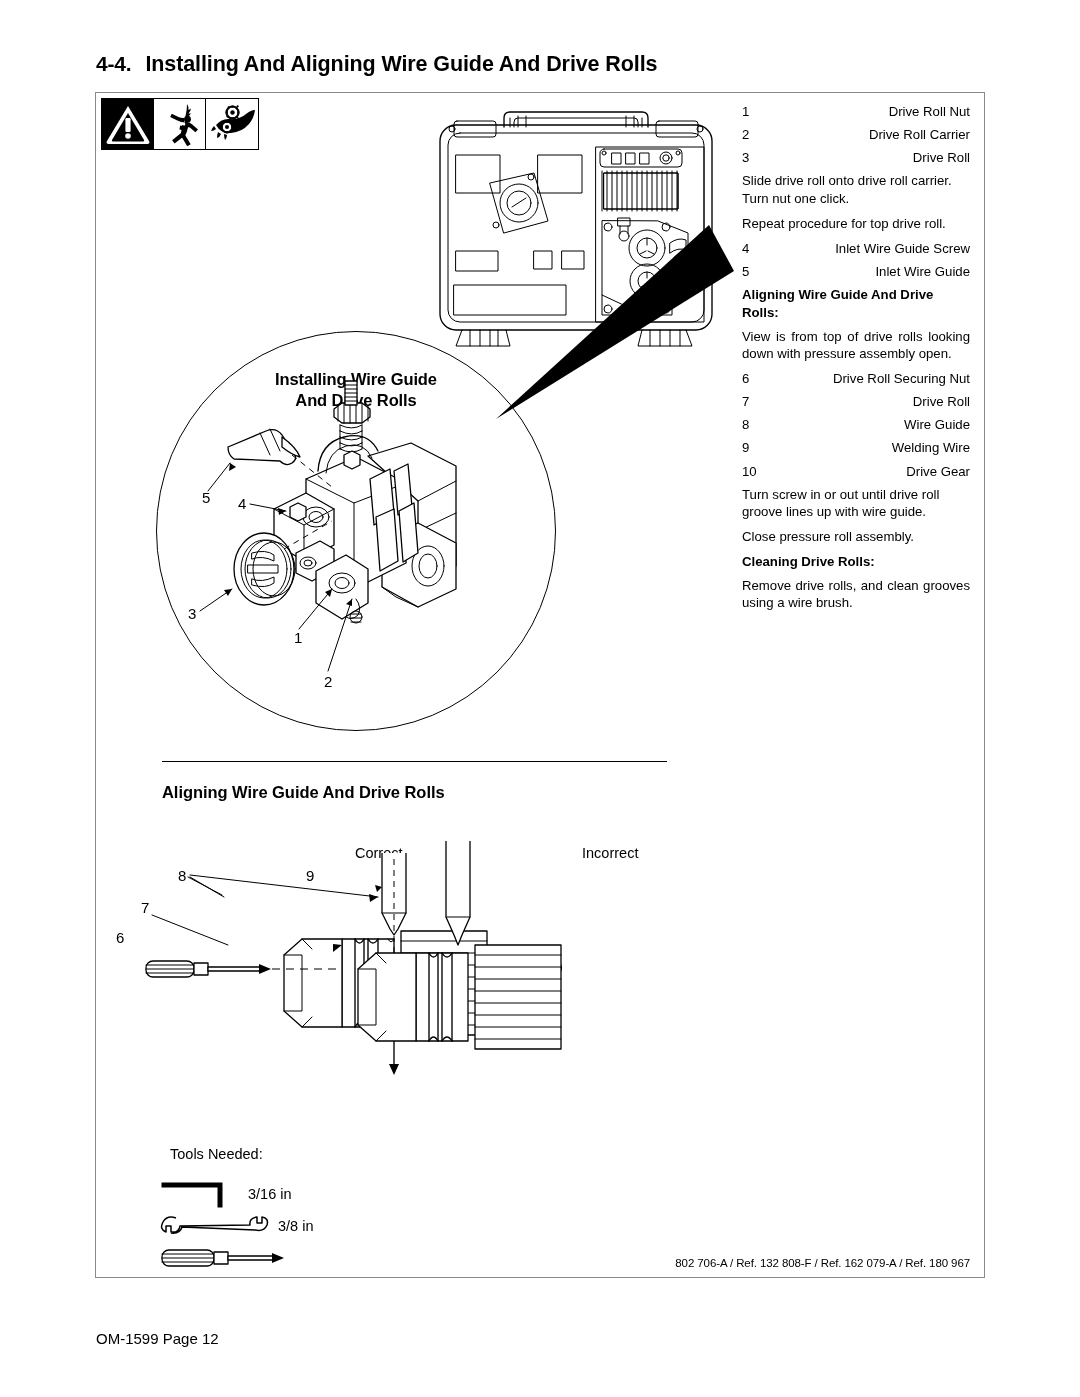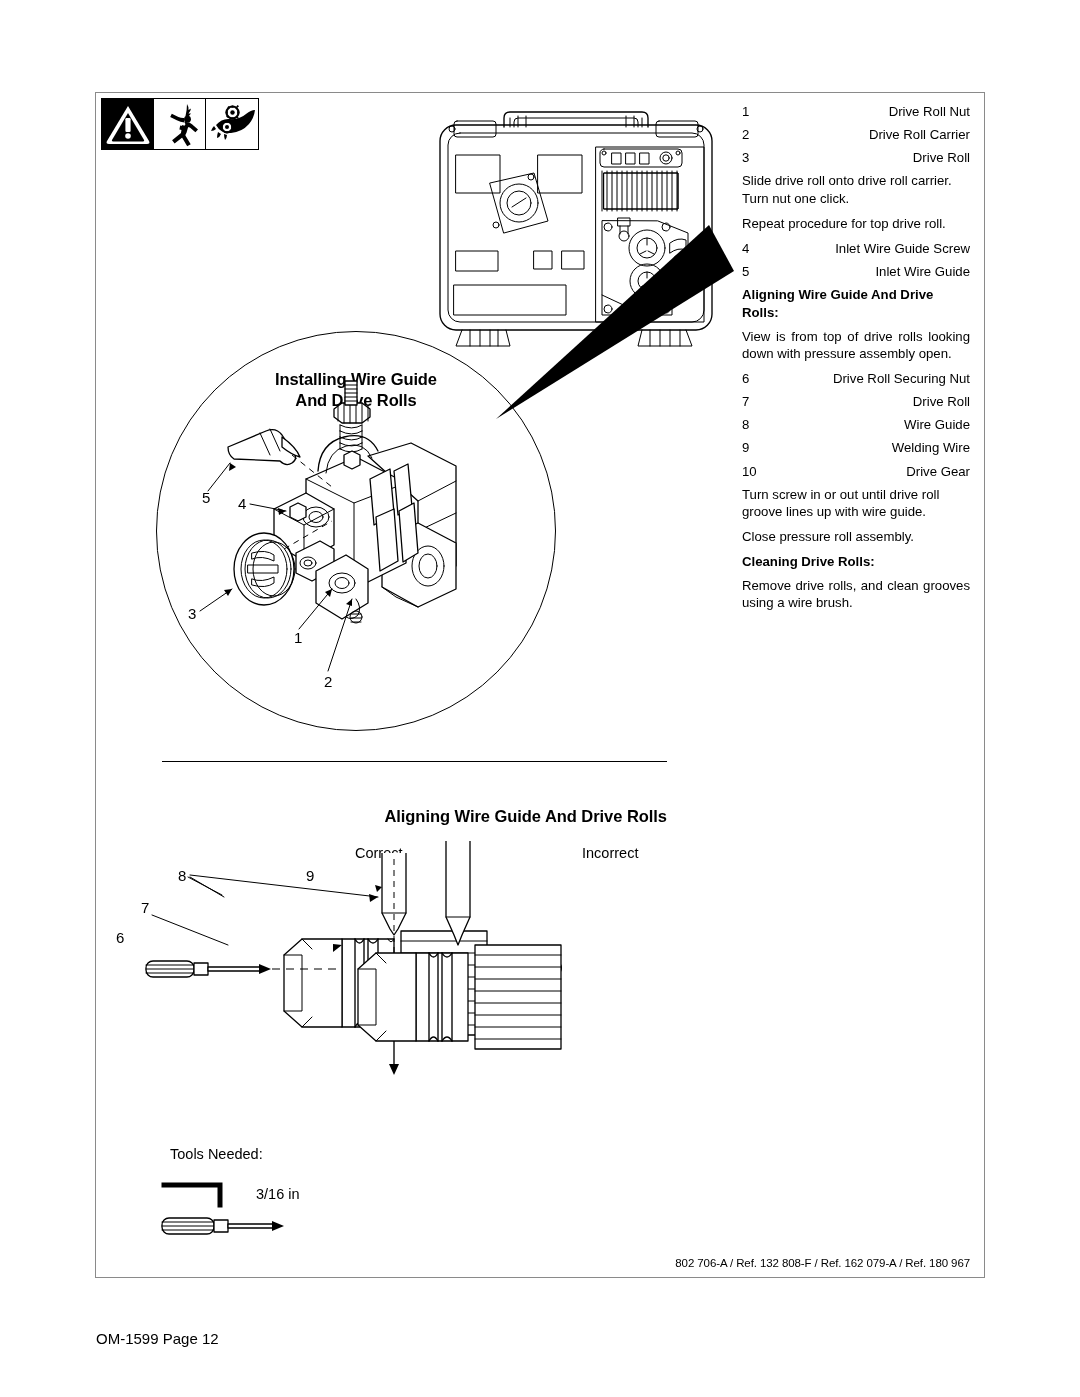--- a/index.html
+++ b/index.html
@@ -134,23 +134,23 @@
     top: 668px;
     width: 505px;
     height: 0;
     border-top: 1.3px solid #000;
   }
 
   
   #aligning-heading {
     position: absolute;
     left: 66px;
-    top: 714px;
+    top: 690px;
     width: 505px;
-    text-align: right;
+    text-align: left;
     font-size: 16.5px;
     font-weight: bold;
     letter-spacing: -0.05px;
   }
 
   
   #alignment-diagram {
     position: absolute;
     left: 20px;
     top: 750px;
@@ -173,21 +173,21 @@
   }
   #tools-title {
     font-size: 14.5px;
     margin-bottom: 16px;
     padding-left: 12px;
   }
   .tool-row {
     display: flex;
     align-items: center;
     height: 32px;
-    gap: 18px;
+    gap: 10px;
   }
   .tool-size {
     font-size: 14.5px;
   }
 
   
   #instruction-column {
     position: absolute;
     right: 0;
     top: 0;
@@ -247,20 +247,24 @@
   .wht { fill: #fff; stroke: #000; stroke-width: 1.3; stroke-linejoin: round; }
   .dash { fill: none; stroke: #000; stroke-width: 1.1; stroke-dasharray: 8 6; }
   .dash-fine { fill: none; stroke: #000; stroke-width: 1; stroke-dasharray: 6 5; }
   .cnum { font-family: "Liberation Sans", sans-serif; font-size: 15px; fill: #000; }
 </style>
 </head>
 <body>
 
 <div class="page">
 
+  <div id="section-heading">
+    <span class="sec-num">4-4.</span>
+    <span class="sec-title">Installing And Aligning Wire Guide And Drive Rolls</span>
+  </div>
 
   <div id="content-frame">
 
     <div id="safety-icon-strip">
       <div class="ico inverted">
         <svg width="52" height="50" viewBox="0 0 52 50">
           <path d="M26 7 L47 42 Q48.5 45 45 45 L7 45 Q3.5 45 5 42 Z" fill="#fff"></path>
           <path d="M26 14 L42 41 Q42.8 42.4 41 42.4 L11 42.4 Q9.2 42.4 10 41 Z" fill="#000"></path>
           <rect x="23.4" y="19" width="5.2" height="14" rx="1.2" fill="#fff"></rect>
           <circle cx="26" cy="37" r="2.8" fill="#fff"></circle>
@@ -613,20 +617,28 @@
 
         <div class="tool-row">
           <span>
             <svg width="80" height="30" viewBox="0 0 80 30">
               <path d="M6 6 L62 6 L62 26" fill="none" stroke="#000" stroke-width="5" stroke-linecap="square" stroke-linejoin="miter"></path>
             </svg>
           </span>
           <span class="tool-size">3/16 in</span>
         </div>
 
+        <div class="tool-row">
+          <span>
+            <svg width="110" height="26" viewBox="0 0 110 26">
+              <path d="M18 5 q-9 -3 -13 4 q-4 7 3 10 l0 -6 l5 0 l0 6 q8 1 9 -6 L92 12 q-1 -7 7 -8 l0 6 l5 0 l0 -6 q7 1 5 8 q-3 7 -12 5 L24 14 q-2 7 -11 6" fill="#fff" stroke="#000" stroke-width="1.5" stroke-linejoin="round"></path>
+            </svg>
+          </span>
+          <span class="tool-size">3/8 in</span>
+        </div>
 
         <div class="tool-row">
           <span>
             <svg width="130" height="28" viewBox="0 0 130 28">
               <rect x="4" y="6" width="52" height="16" rx="7" class="wht"></rect>
               <g class="ln-thin">
                   <path d="M4 10 h52 M4 14 h52 M4 18 h52"></path>
                 </g>
               <rect x="56" y="8" width="14" height="12" class="wht"></rect>
               <path d="M70 12 L116 12 L116 16 L70 16 Z" class="wht"></path>

